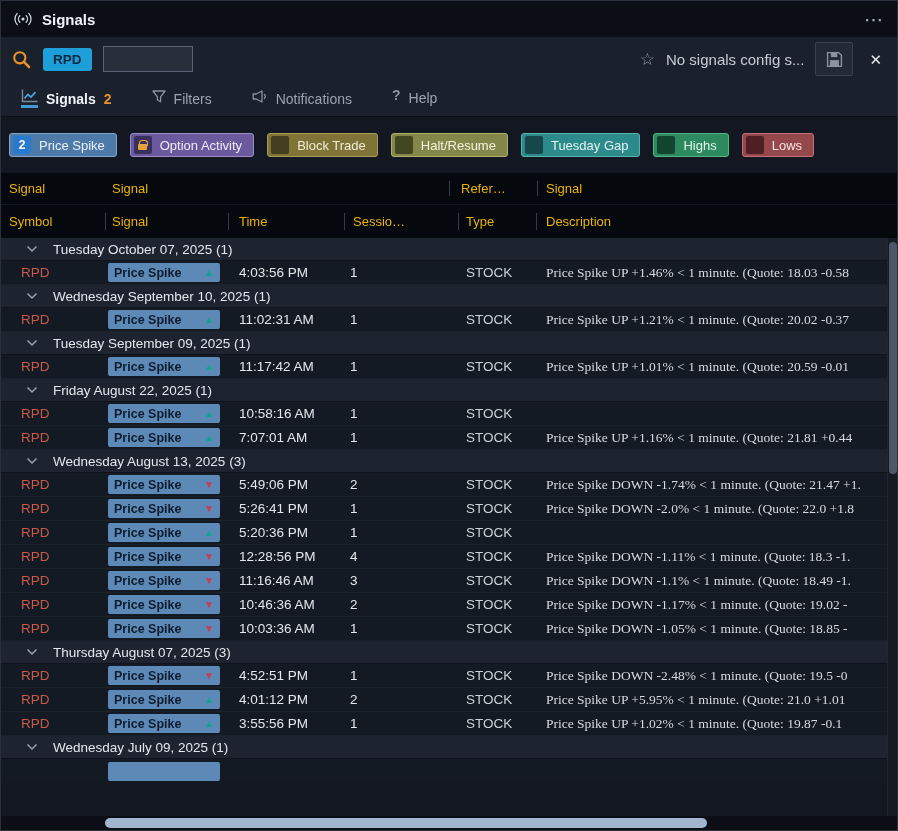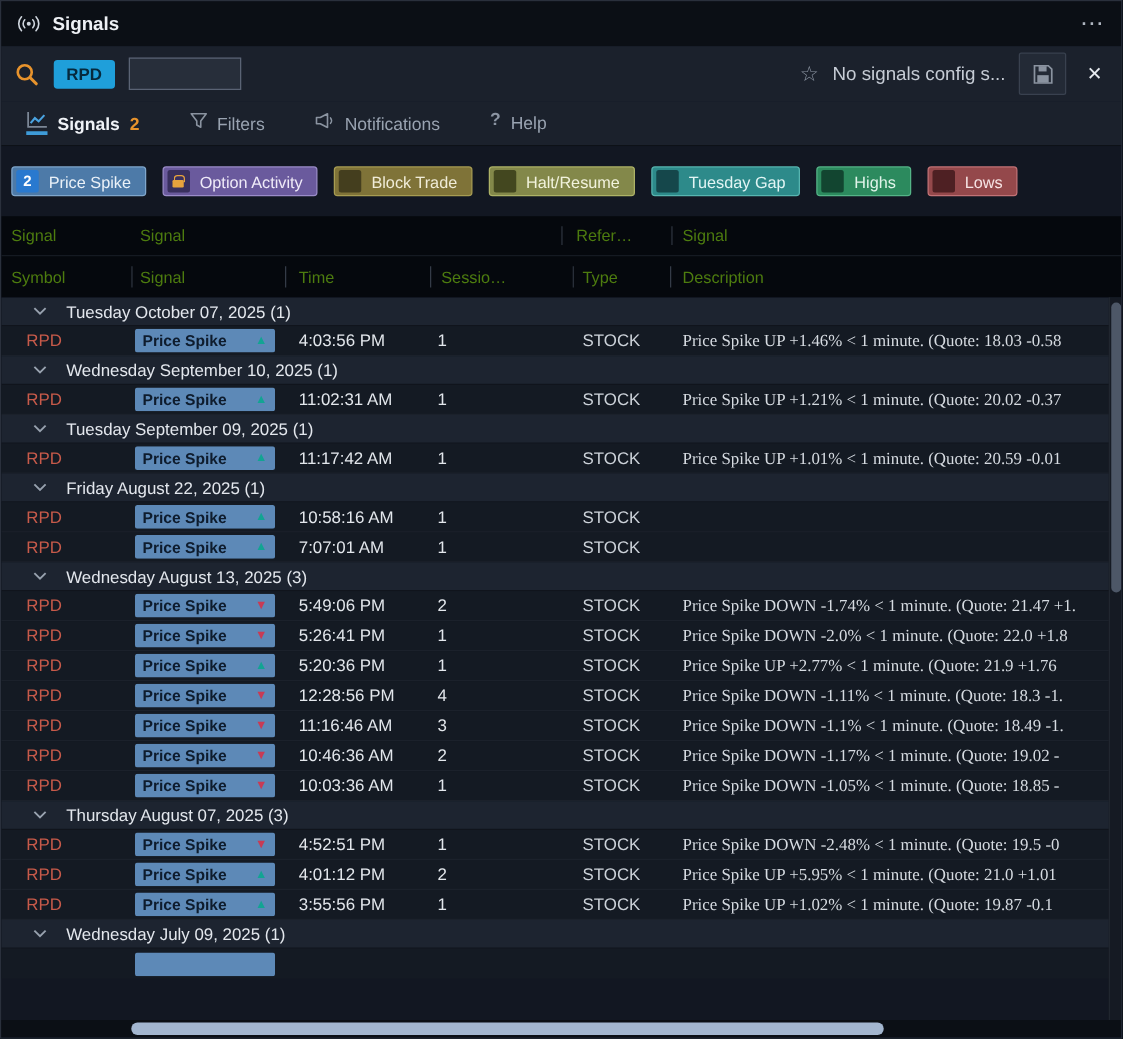--- a/index.html
+++ b/index.html
@@ -44,21 +44,21 @@
     display:flex; align-items:center; justify-content:center; font-size:12px; font-weight:700; color:#fff; }
   .lock { position:relative; width:9px; height:6px; background:#e8a33d; border-radius:1px; margin-top:4px; }
   .lock::before { content:""; position:absolute; left:1px; top:-4px; width:7px; height:5px;
     border:1.5px solid #e8a33d; border-bottom:none; border-radius:3px 3px 0 0; }
 
   
   .thead { flex:0 0 auto; background:#05080d; }
   .thr1 { display:grid; grid-template-columns:104px 344px 88px 1fr; height:32px; align-items:center;
     border-bottom:1px solid #151a22; }
   .thr2 { display:grid; grid-template-columns:104px 123px 116px 114px 78px 1fr; height:33px; align-items:center;text-align:right; }
-  .th { position:relative; color:#4d7c0f; font-size:13px; padding-left:8px; white-space:nowrap; overflow:hidden; height:100%;
+  .th { position:relative; color:#eab308; font-size:13px; padding-left:8px; white-space:nowrap; overflow:hidden; height:100%;
     display:flex; align-items:center; }
   .th.sep::before { content:""; position:absolute; left:0; top:8px; bottom:8px; width:1px; background:#343b47; }
   .th.p7 { padding-left:7px; } .th.p11 { padding-left:11px; } .th.p9 { padding-left:9px; }
   .th.p12 { padding-left:12px; } .th.p10 { padding-left:10px; }
 
   
   .tbody { flex:1 1 auto; overflow:hidden; position:relative; background:#121722; }
   .grow { height:23px; display:flex; align-items:center; gap:15px; padding-left:25px;
     background:#1d2430; border-bottom:1px solid #10141c; }
   .gchev { display:inline-flex; }
@@ -306,20 +306,21 @@
     <div class="cell sym">RPD</div>
     <div class="cell">
       <span class="sig-chip">
         <span>Price Spike</span>
         <span class="sig-arrow" style="color: rgb(18, 164, 147);">▲</span>
       </span>
     </div>
     <div class="cell time">7:07:01 AM</div>
     <div class="cell sess">1</div>
     <div class="cell type">STOCK</div>
+    <div class="cell desc">Price Spike UP +1.16% &lt; 1 minute. (Quote: 21.81 +0.44</div>
   </div>
 
   <div class="grow">
     <span class="gchev">
       <svg width="12" height="8" viewBox="0 0 12 8">
         <path d="M1.5 1.5 6 6l4.5-4.5" stroke="#97a1ae" fill="none" stroke-width="1.5"></path>
       </svg>
     </span>
     <span class="gdate">Wednesday August 13, 2025 (3)</span>
   </div>
@@ -356,21 +357,20 @@
     <div class="cell sym">RPD</div>
     <div class="cell">
       <span class="sig-chip">
         <span>Price Spike</span>
         <span class="sig-arrow" style="color: rgb(18, 164, 147);">▲</span>
       </span>
     </div>
     <div class="cell time">5:20:36 PM</div>
     <div class="cell sess">1</div>
     <div class="cell type">STOCK</div>
-    <div class="cell desc">Price Spike UP +2.77% &lt; 1 minute. (Quote: 21.9 +1.76</div>
   </div>
 
 
   <div class="trow">
     <div class="cell sym">RPD</div>
     <div class="cell">
       <span class="sig-chip">
         <span>Price Spike</span>
         <span class="sig-arrow" style="color: rgb(200, 59, 85);">▼</span>
       </span>

